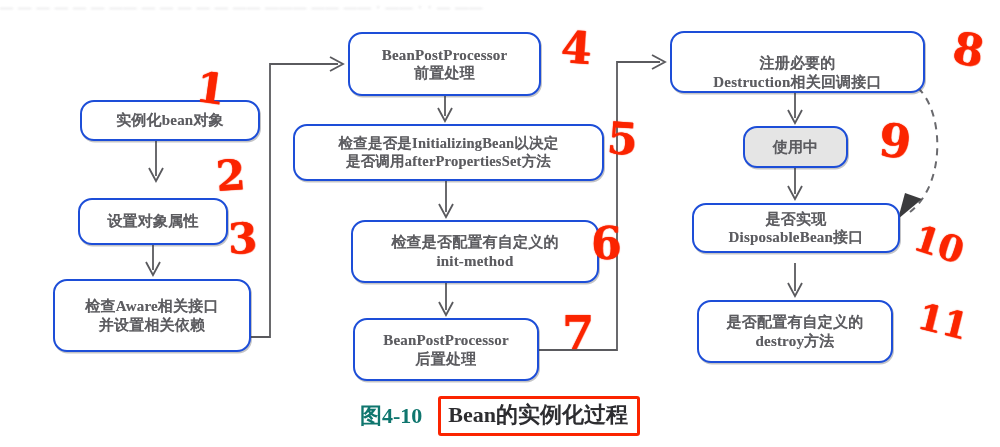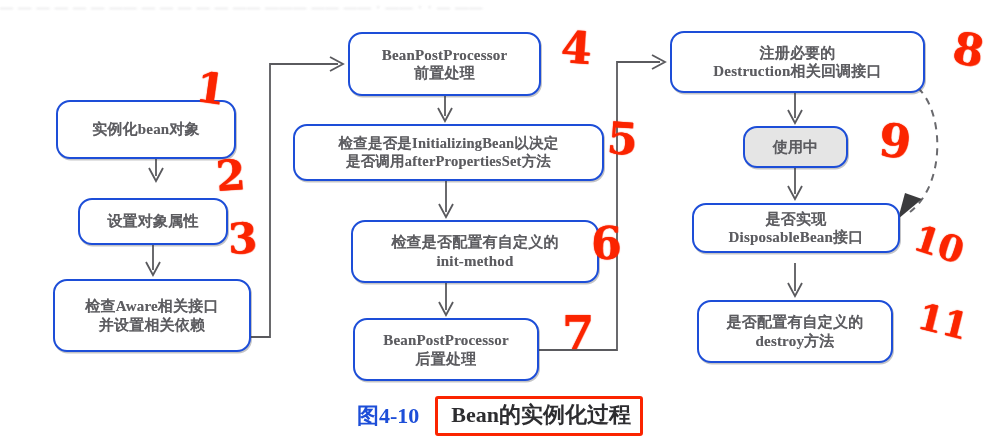--- a/index.html
+++ b/index.html
@@ -95,33 +95,33 @@
     position: absolute;
     left: 0;
     top: 396px;
     width: 1000px;
     display: flex;
     align-items: center;
     justify-content: center;
     gap: 16px;
   }
   #caption .fig {
-    color: #1d4ed8;
+    color: #0f766e;
     font-size: 22px;
     font-weight: 700;
     font-family: "Liberation Serif", serif;
   }
   #caption .boxed {
     color: #2d2d30;
     font-size: 22px;
     font-weight: 700;
     font-family: "Liberation Serif", serif;
     border: 3px solid #fb2400;
     border-radius: 3px;
-    padding: 1px 9px 3px 13px;
+    padding: 1px 9px 3px 7px;
     text-align: right;
   }
 </style>
 </head>
 <body>
 
 <div id="page">
 
   <div id="top-strip">— —  —  —   —  —  ——    —  —  —   —  —   ——  ——— —— ——  ·  ——       ·  ·  —  ——</div>
 
@@ -176,21 +176,21 @@
       <path class="wire" d="M795,263 L795,291"></path>
       <path class="head open" d="M788,283 L795,296 L802,283"></path>
     </g>
 
     <g>
       <path class="wire dashed" d="M918,88 C944,112 946,184 910,212"></path>
       <path class="head" d="M922,199 L898,219 L905,193 Z"></path>
     </g>
   </svg>
 
-  <div class="node" style="left:56px; top:100px; width:180px; height:59px;">
+  <div class="node" style="left:80px; top:100px; width:180px; height:41px;">
     <span class="txt">实例化bean对象</span>
   </div>
 
   <div class="node" style="left:78px; top:198px; width:150px; height:47px;">
     <span class="txt">设置对象属性</span>
   </div>
 
   <div class="node" style="left:53px; top:279px; width:198px; height:73px;">
     <span class="txt">检查Aware相关接口<br>并设置相关依赖</span>
   </div>
@@ -204,21 +204,21 @@
   </div>
 
   <div class="node" style="left:323px; top:220px; width:248px; height:63px;margin-left:28px;">
     <span class="txt">检查是否配置有自定义的<br>init-method</span>
   </div>
 
   <div class="node" style="left:353px; top:318px; width:186px; height:63px;">
     <span class="txt">BeanPostProcessor<br>后置处理</span>
   </div>
 
-  <div class="node" style="left:670px; top:31px; width:255px; height:62px;">
+  <div class="node" style="left:670px; top:31px; width:255px; height:62px;align-items:flex-end;">
     <span class="txt">注册必要的<br>Destruction相关回调接口</span>
   </div>
 
   <div class="node filled" style="left:743px; top:126px; width:105px; height:42px;">
     <span class="txt">使用中</span>
   </div>
 
   <div class="node" style="left:692px; top:203px; width:208px; height:50px;">
     <span class="txt">是否实现<br>DisposableBean接口</span>
   </div>

